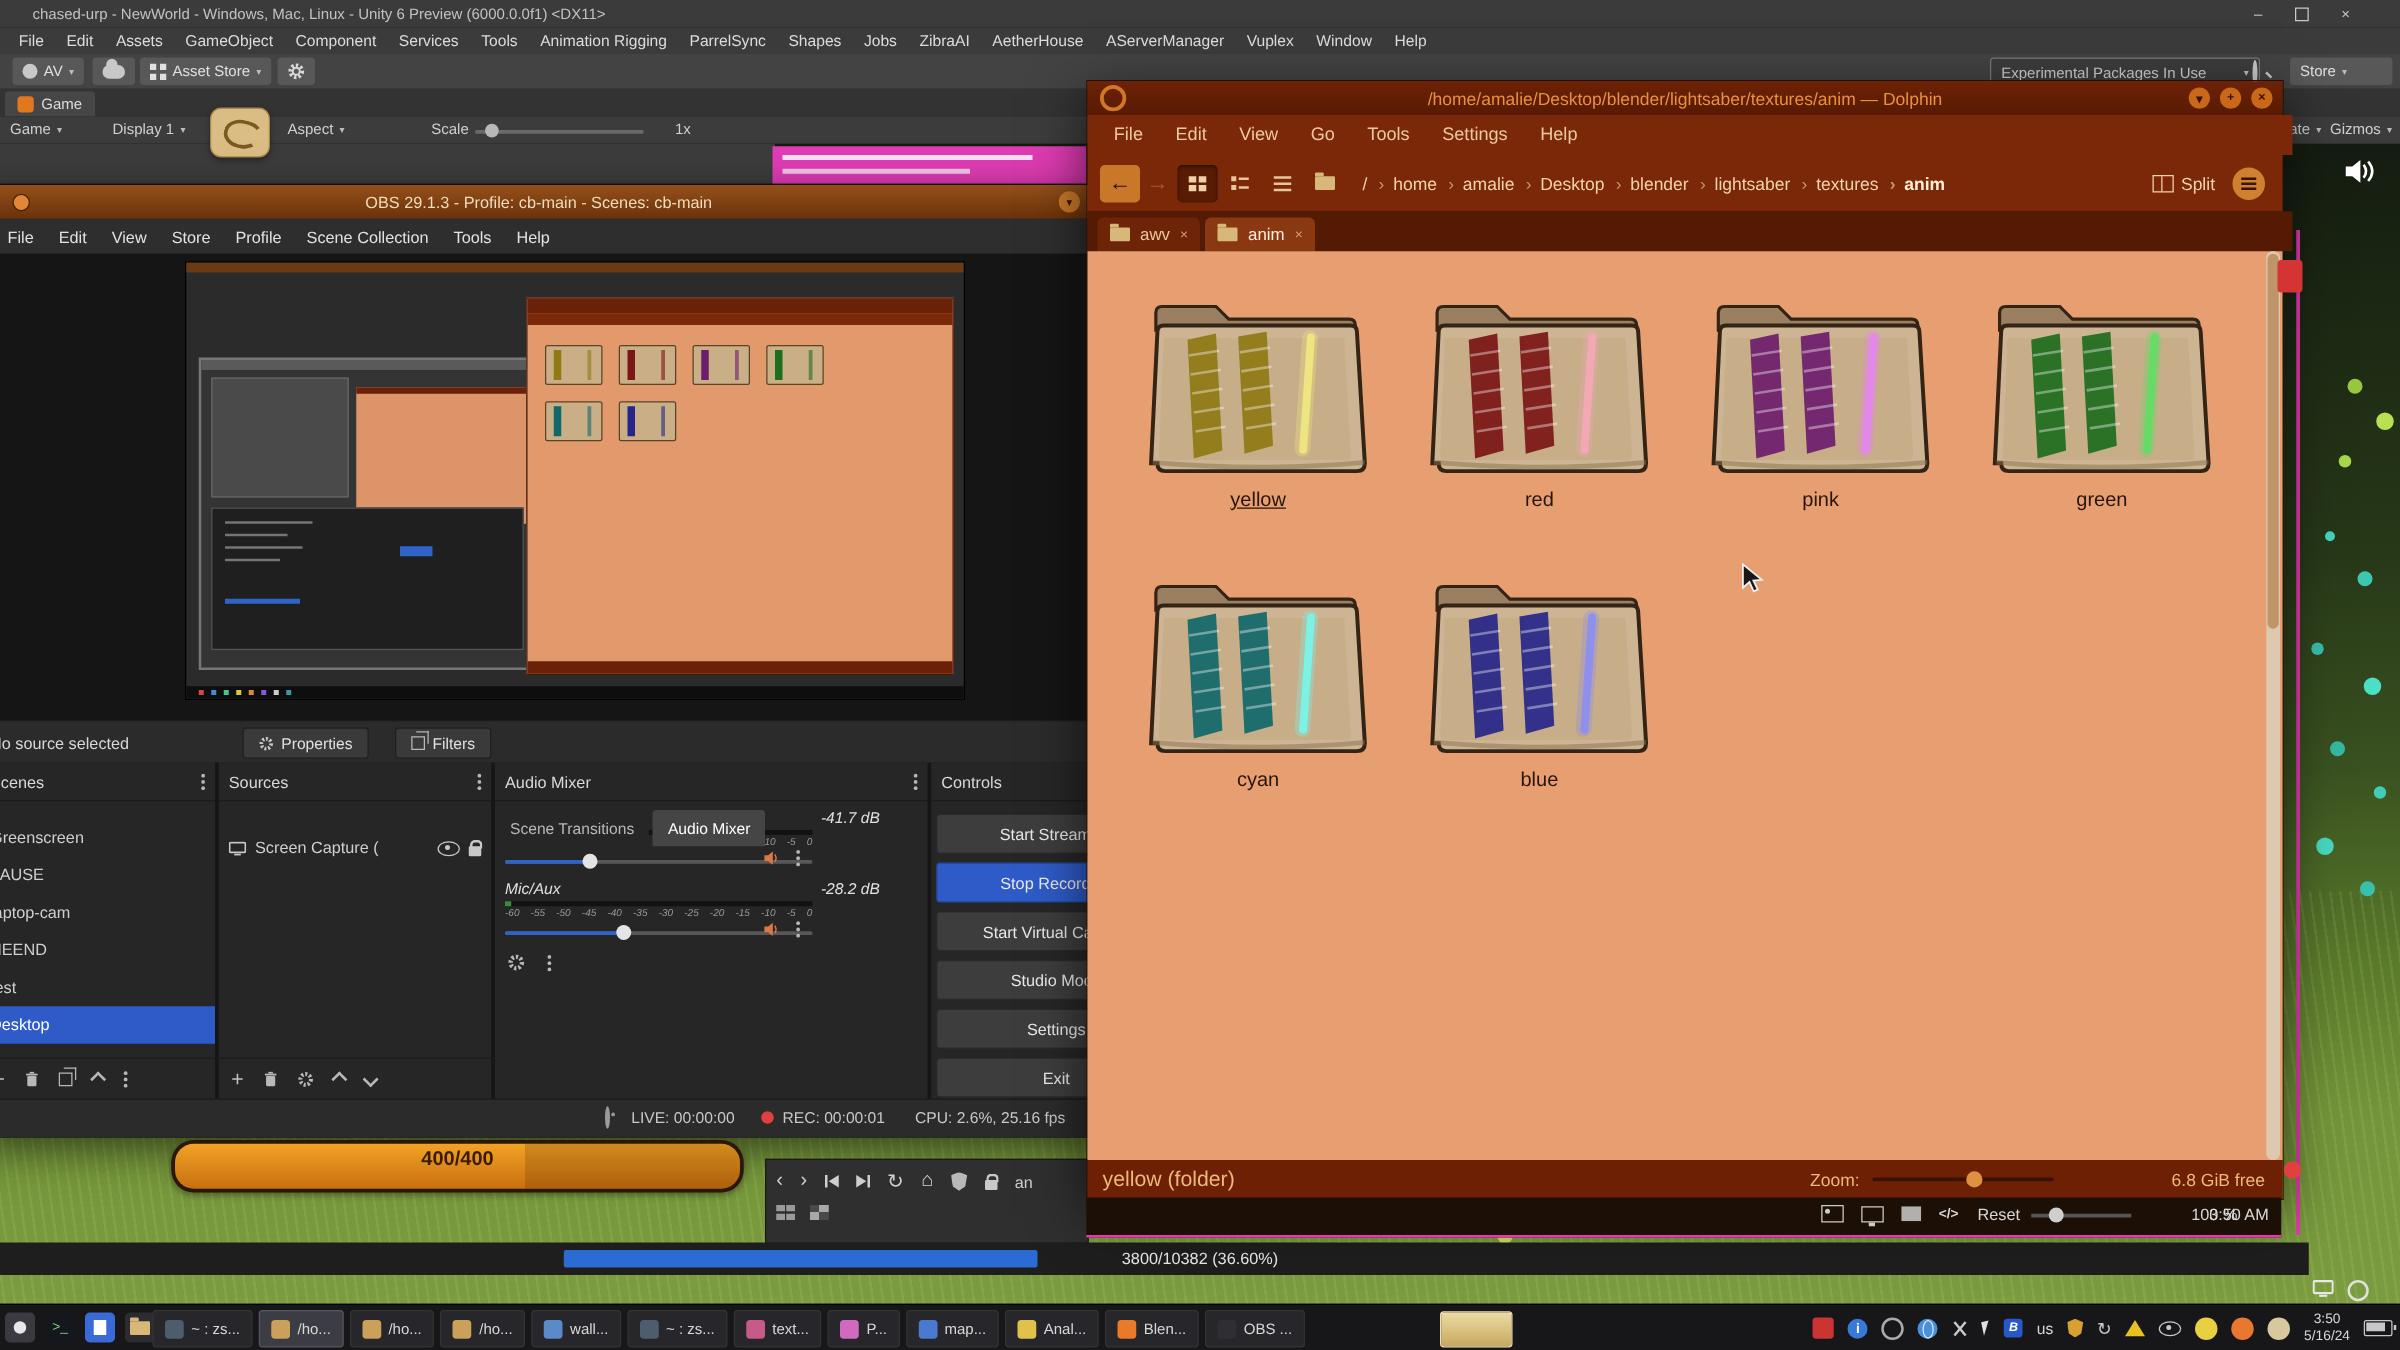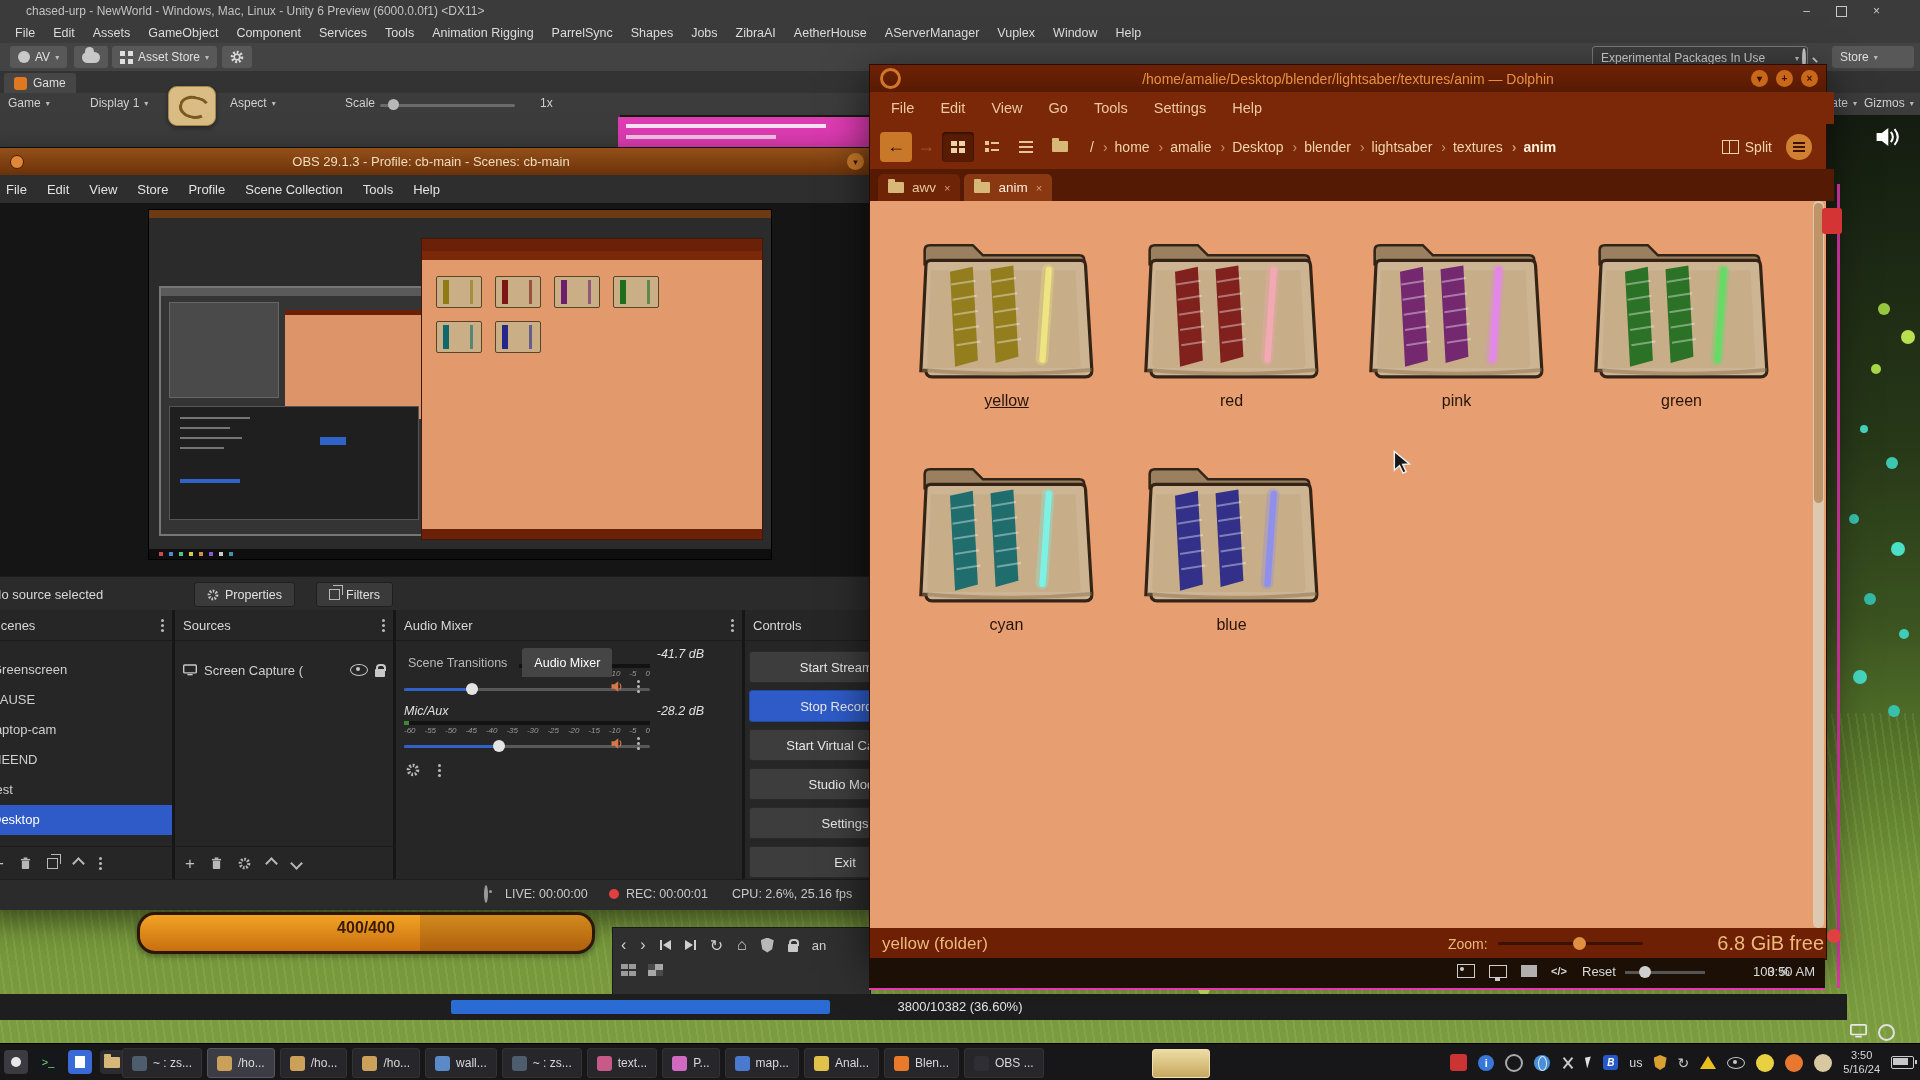--- a/index.html
+++ b/index.html
@@ -100,21 +100,21 @@
   .o-pbtn{position:absolute;top:5px;height:23px;background:#3a3a3a;border:1px solid #1f1f1f;border-radius:3px;
       color:#e0e0e0;font-size:12.5px;display:flex;align-items:center;gap:6px;padding:0 12px;}
   .o-docks{position:absolute;left:0;top:462px;width:100%;height:269px;background:#161616;}
   .dock{position:absolute;top:0;height:269px;background:#262626;}
   .dk-head{height:30px;display:flex;align-items:center;padding:0 8px;border-bottom:1px solid #1b1b1b;
       color:#d8d8d8;font-size:13px;justify-content:space-between;}
   .dk-foot{position:absolute;left:0;bottom:0;width:100%;height:32px;border-top:1px solid #1b1b1b;
       display:flex;align-items:center;gap:16px;padding-left:10px;}
   .scitem{height:30px;line-height:30px;padding-left:8px;color:#cfcfcf;font-size:13px;white-space:nowrap;overflow:hidden;}
   .scitem.selected{background:#2e5bc7;color:#fff;}
-  .srcrow{height:30px;display:flex;align-items:center;gap:7px;padding:0 8px;color:#cfcfcf;white-space:nowrap;}
+  .srcrow{height:30px;display:flex;align-items:flex-end;gap:7px;padding:0 8px;color:#cfcfcf;white-space:nowrap;}
   .ico-plus{color:#c0c0c0;font-size:17px;line-height:1;}
   .chv{display:inline-block;width:7px;height:7px;border-left:2px solid #b8b8b8;border-top:2px solid #b8b8b8;}
   .chv.up{transform:rotate(45deg);} .chv.down{transform:rotate(225deg);}
   .vdots{display:inline-block;width:3px;height:3px;background:#b8b8b8;border-radius:50%;
       box-shadow:0 5px 0 #b8b8b8,0 10px 0 #b8b8b8;margin-bottom:10px;}
   .copyic{display:inline-block;width:9px;height:9px;border:1.5px solid #b8b8b8;position:relative;}
   .copyic::after{content:'';position:absolute;left:3px;top:-5px;width:9px;height:9px;border:1.5px solid #b8b8b8;border-left:none;border-bottom:none;}
   .mixch{padding:6px 8px 0 8px;font-style:italic;}
   .mixrow1{display:flex;justify-content:space-between;color:#e0e0e0;font-size:12.5px;width:300px;}
   .meter{width:246px;height:4px;background:#121212;margin-top:3px;position:relative;}
@@ -213,21 +213,21 @@
   .fcell svg{width:190px;height:155px;}
   .flabel{margin-top:6px;font-size:16px;color:#27150a;}
   .fcell.selected .flabel{text-decoration:underline;}
   .d-scroll{position:absolute;right:2px;top:136px;width:11px;height:727px;background:#dcc9b0;border-radius:5px;}
   .d-thumb{position:absolute;left:1px;top:2px;width:9px;height:300px;background:#bf9468;border-radius:5px;}
   .d-status{position:absolute;left:0;top:863px;width:100%;height:31px;background:#6e2004;display:flex;align-items:center;}
   .d-sel{margin-left:12px;color:#ecb87c;font-size:17px;}
   .d-zoom{position:absolute;left:578px;display:flex;align-items:center;gap:10px;color:#ecb87c;font-size:14px;}
   .ztrack{position:relative;width:145px;height:3px;background:#3a1204;border-radius:2px;}
   .zknob{position:absolute;left:52%;top:-5px;width:13px;height:13px;border-radius:50%;background:#e09040;}
-  .d-free{position:absolute;right:2px;color:#ecb87c;font-size:20px;}
+  .d-free{position:absolute;right:14px;color:#ecb87c;font-size:14px;}
 
   
   .magv{position:absolute;left:1837px;top:184px;width:3px;height:804px;background:#e838b0;z-index:4;}
   .subbar{position:absolute;left:869px;top:958px;width:956px;height:30px;background:#1c1006;z-index:5;
       border-bottom:2px solid #e838b0;color:#d8d8d8;font-size:13px;}
   .sb-ics{position:absolute;left:588px;top:6px;display:flex;gap:14px;align-items:center;}
   .ic-photo{width:16px;height:12px;border:1.5px solid #ccc;position:relative;}
   .ic-photo::before{content:'';position:absolute;left:2px;top:2px;width:4px;height:4px;border-radius:50%;background:#ccc;}
   .ic-mon{width:16px;height:11px;border:1.5px solid #ccc;position:relative;}
   .ic-mon::after{content:'';position:absolute;left:5px;bottom:-4px;width:5px;height:3px;background:#ccc;}

